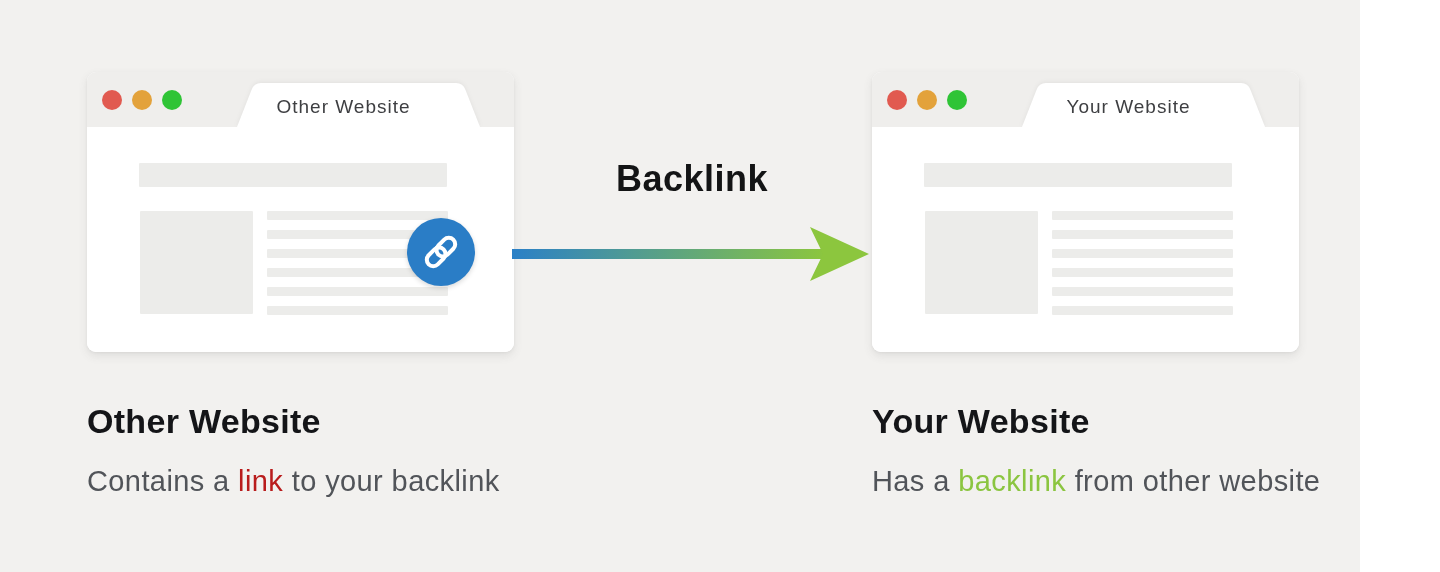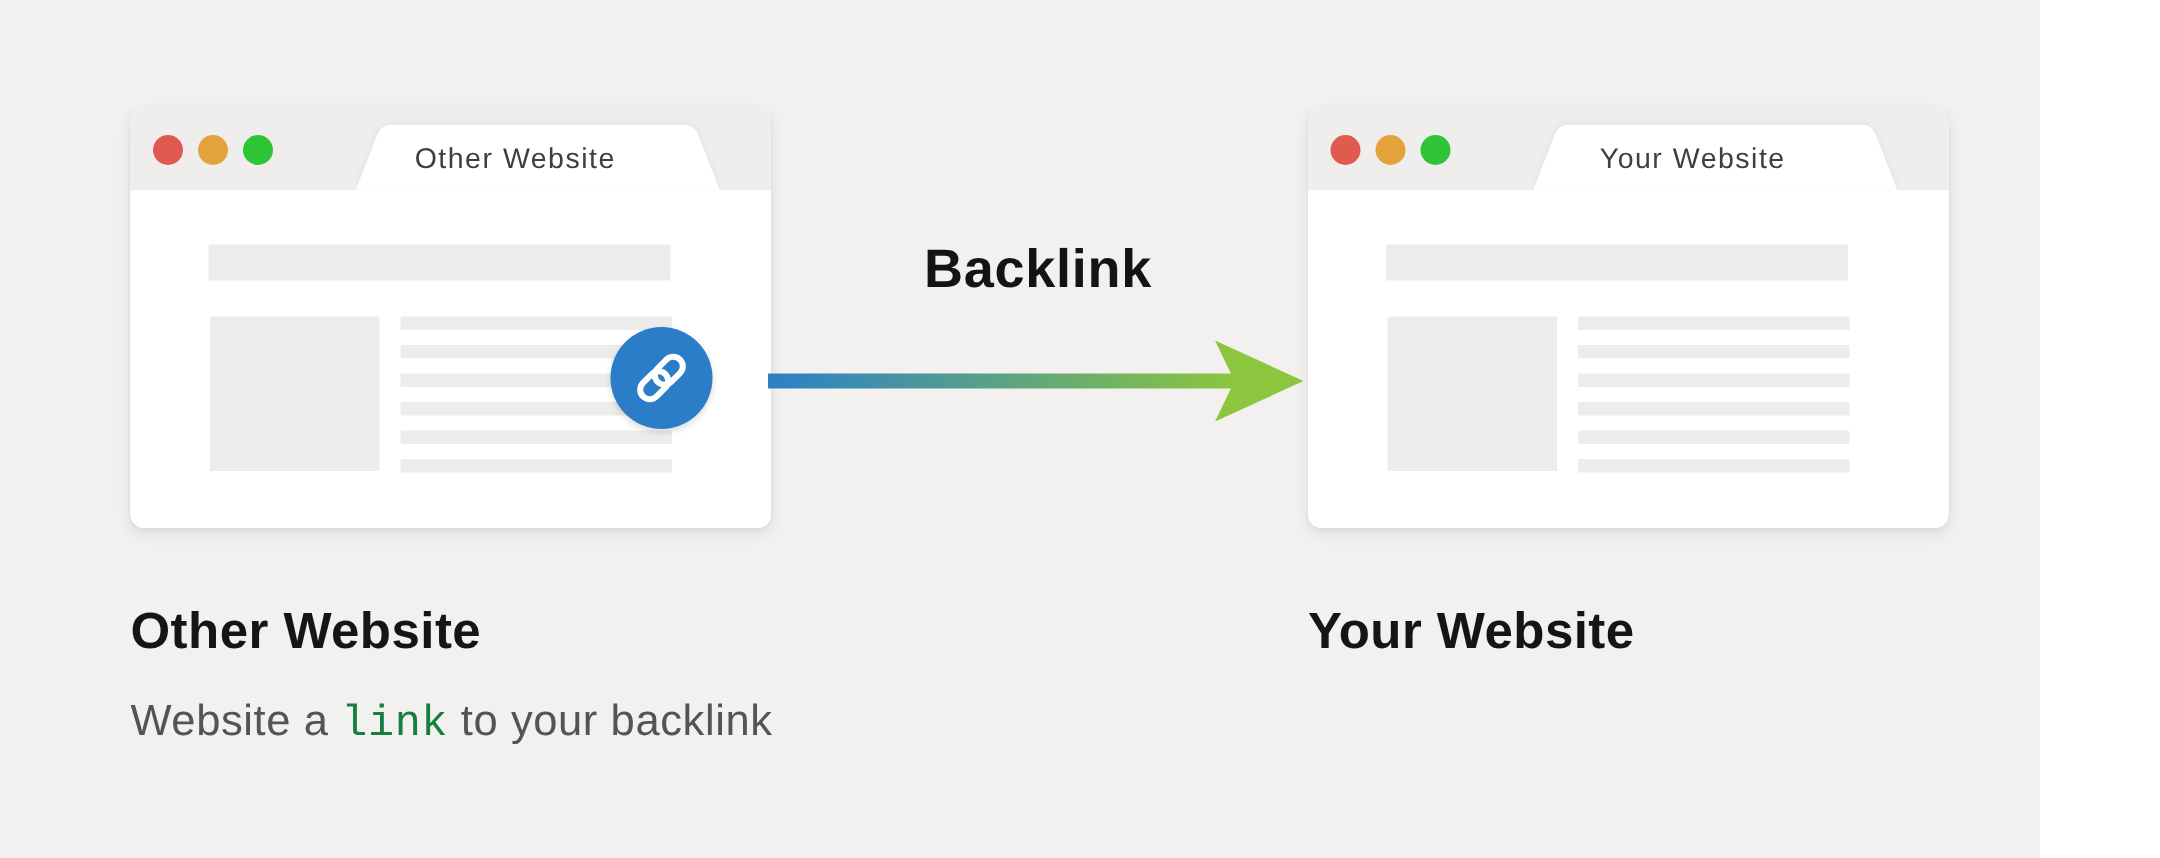--- a/index.html
+++ b/index.html
@@ -141,20 +141,21 @@
           <stop offset="1" stop-color="#8cc63e"></stop>
         </linearGradient>
       </defs>
       <rect x="0" y="25" width="313" height="10" fill="url(#arrowGrad)"></rect>
       <polygon points="298,3 357,30 298,57 311,30" fill="#8cc63e"></polygon>
     </svg>
   </div>
 
   <div class="caption left">
     <h2 class="caption-title">Other Website</h2>
-    <p class="caption-desc"><span>Website a </span><span style="color: #15803d; font-family: Liberation Mono, monospace;">link</span><span> to your backlink</span></p>
+    <p class="caption-desc"><span>Contains a </span><span style="color: #b91c1c;">link</span><span> to your backlink</span></p>
   </div>
 
   <div class="caption right">
     <h2 class="caption-title">Your Website</h2>
+    <p class="caption-desc"><span>Has a </span><span style="color: rgb(139, 197, 64);">backlink</span><span> from other website</span></p>
   </div>
 
 </div>
 
 </body></html>

